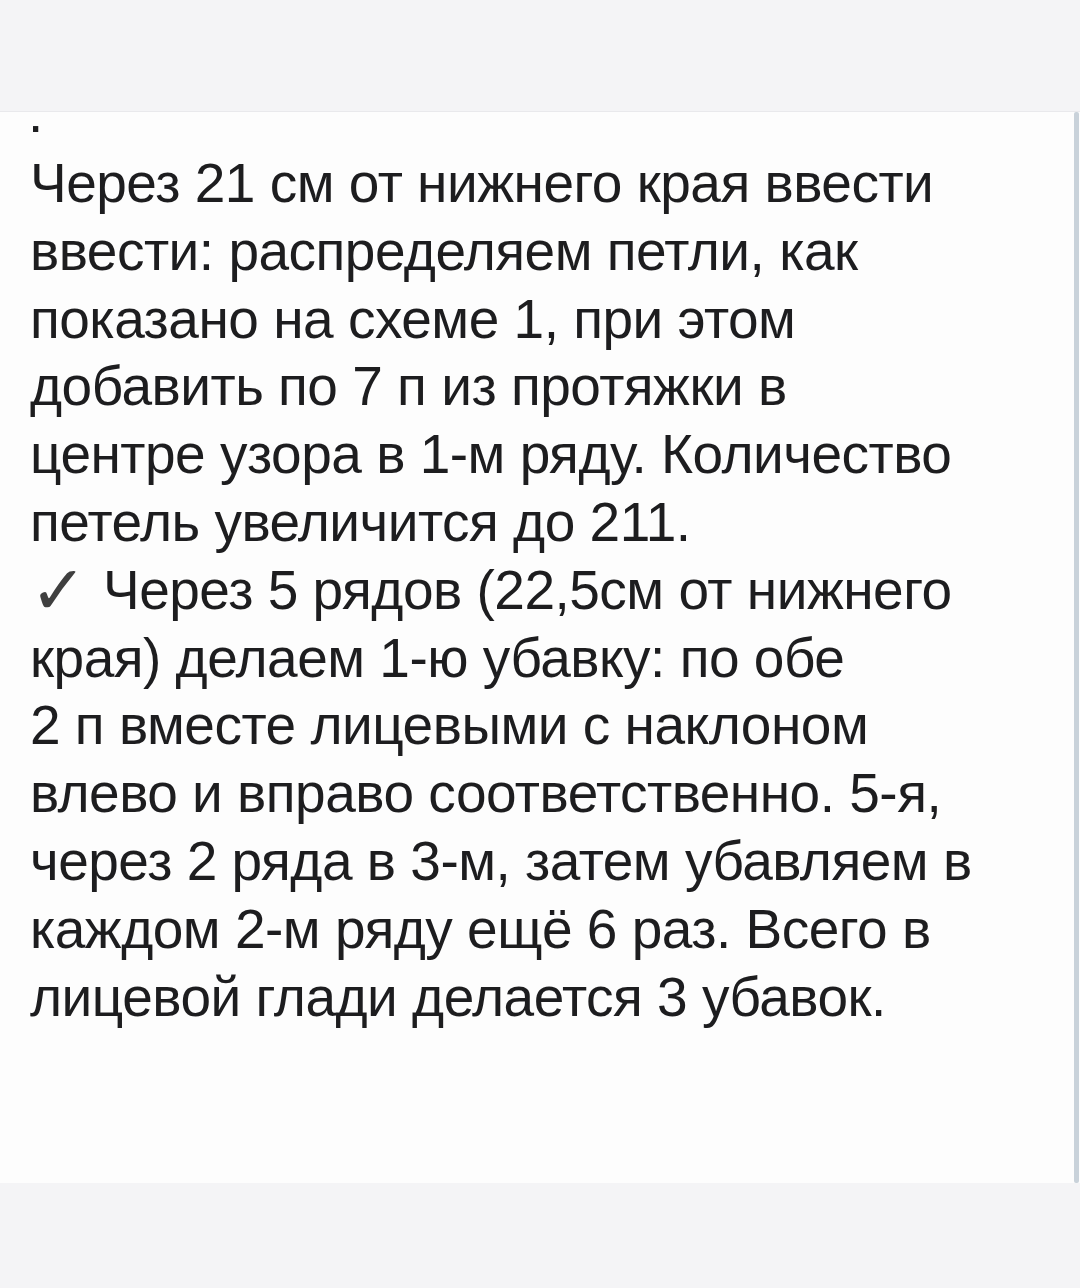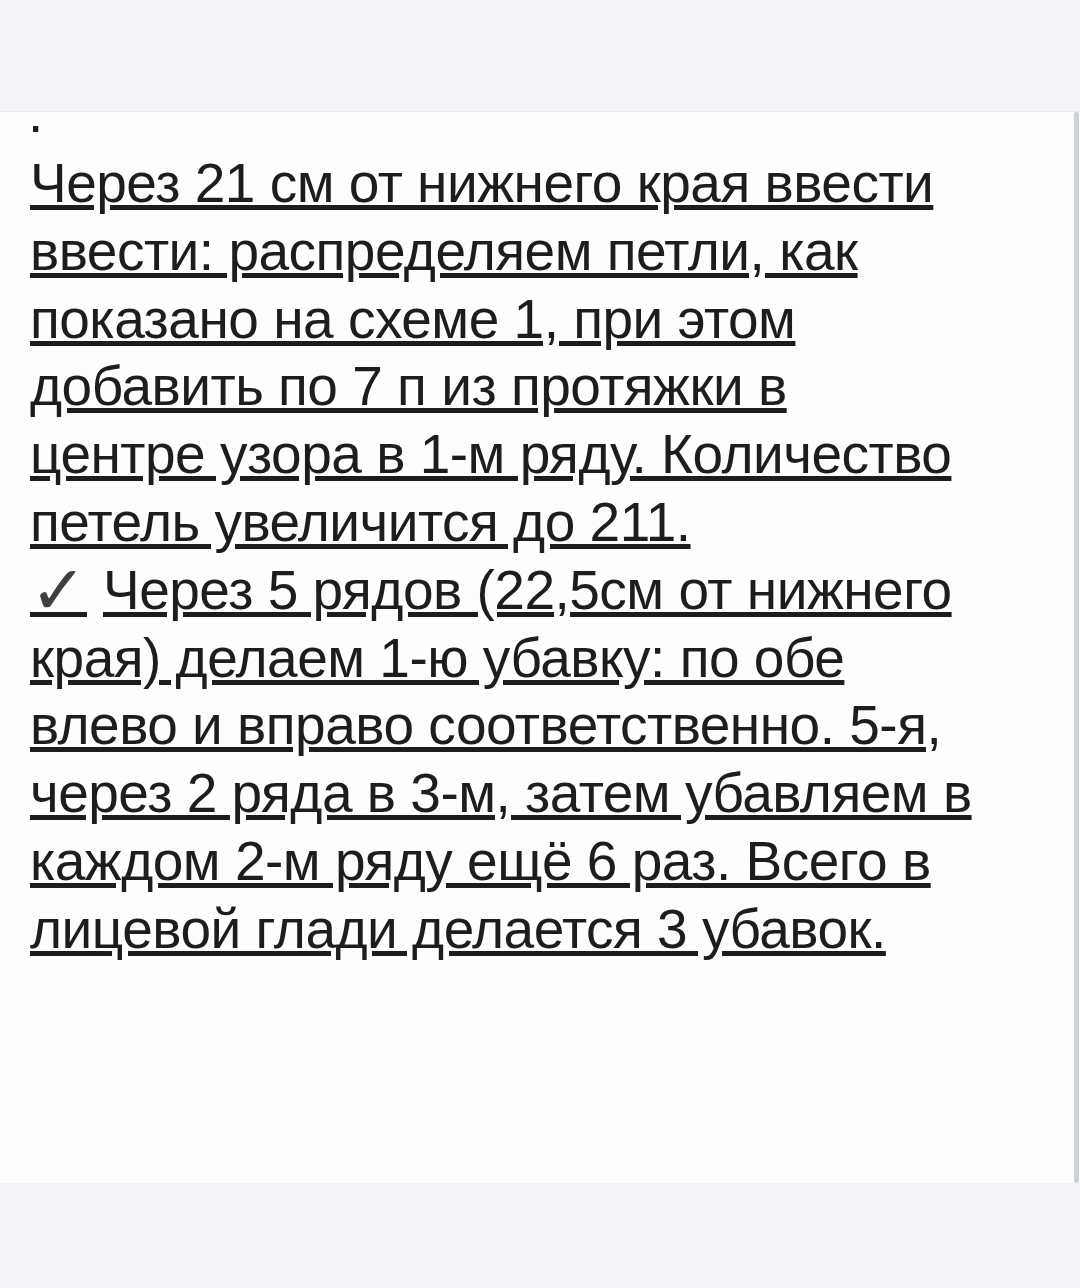--- a/index.html
+++ b/index.html
@@ -52,21 +52,20 @@
   }
   .text-block {
     position: absolute;
     left: 30px; top: 38px;
     width: 1010px;
     font-size: 55px;
     line-height: 67.8px;
     letter-spacing: -0.5px;
     color: var(--text);
     white-space: nowrap;
-    text-decoration: underline;
   }
   .line { height: 67.8px; }
   .check {
     font-family: "DejaVu Sans", sans-serif;
     font-size: 68px;
     font-weight: bold;
     color: var(--checkmark);
     margin-right: 16px;
     vertical-align: -5px;
     letter-spacing: 0;
@@ -93,20 +92,21 @@
 
     <div class="text-block">
       <div class="line">Через 21 см от нижнего края ввести</div>
       <div class="line">ввести: распределяем петли, как</div>
       <div class="line">показано на схеме 1, при этом</div>
       <div class="line">добавить по 7 п из протяжки в</div>
       <div class="line">центре узора в 1-м ряду. Количество</div>
       <div class="line">петель увеличится до 211.</div>
       <div class="line"><span class="check">✓</span><span>Через 5 рядов (22,5см от нижнего</span></div>
       <div class="line">края) делаем 1-ю убавку: по обе</div>
+      <div class="line">2 п вместе лицевыми с наклоном</div>
       <div class="line">влево и вправо соответственно. 5-я,</div>
       <div class="line">через 2 ряда в 3-м, затем убавляем в</div>
       <div class="line">каждом 2-м ряду ещё 6 раз. Всего в</div>
       <div class="line">лицевой глади делается 3 убавок.</div>
     </div>
 
   </div>
 
   <div class="bottom-band"></div>
 

